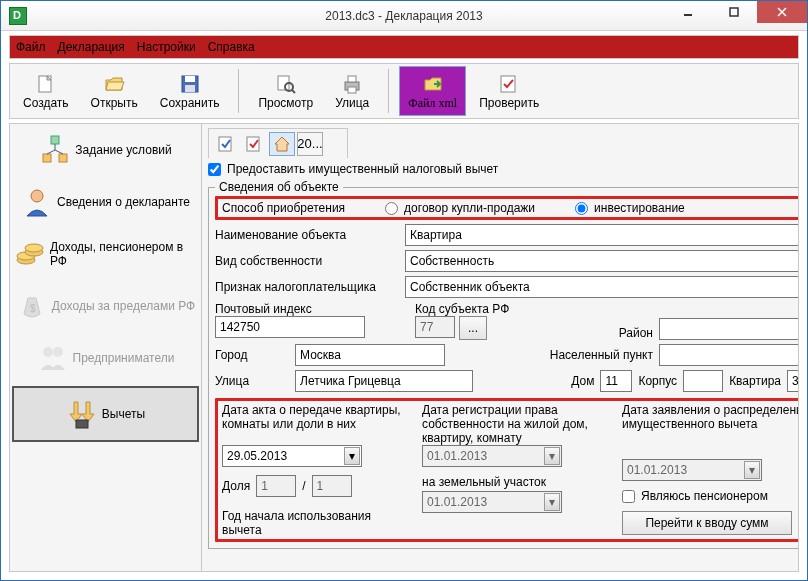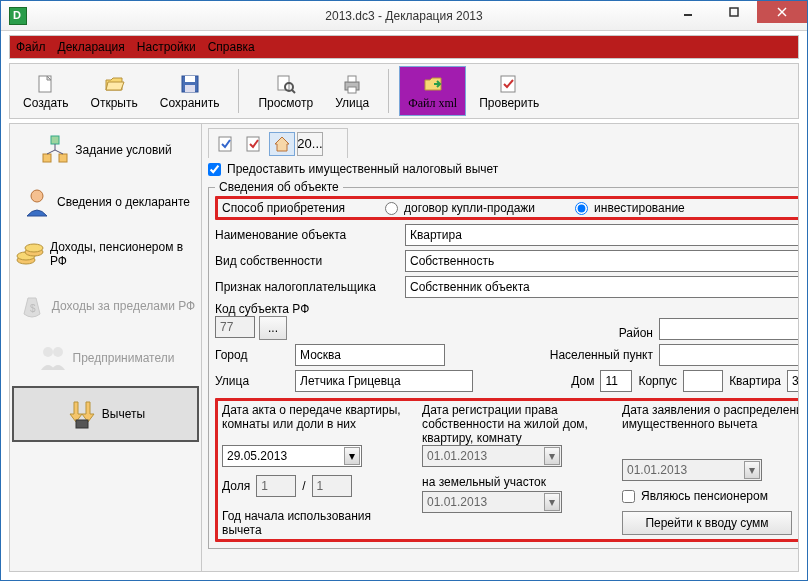--- a/index.html
+++ b/index.html
@@ -412,20 +412,24 @@
       </div>
       <div class="row">
         <span class="row-label">Признак налогоплательщика</span>
         <div class="select" style="flex:1">
           <span>Собственник объекта</span>
 
         </div>
       </div>
 
       <div style="display:flex;gap:10px;margin-top:4px;">
+        <div style="width:190px;">
+          <div>Почтовый индекс</div>
+          <input class="input" style="width: 150px;" value="142750">
+        </div>
         <div>
           <div>Код субъекта РФ</div>
           <div style="display:flex;gap:4px;">
             <input class="input readonly" style="width: 40px;" readonly="" value="77">
             <button class="btn-std" style="width:28px;padding:0">...</button>
           </div>
         </div>
         <div style="flex:1;display:flex;align-items:flex-end;justify-content:flex-end;gap:6px;">
           <span>Район</span>
           <input class="input" style="width: 160px;">

